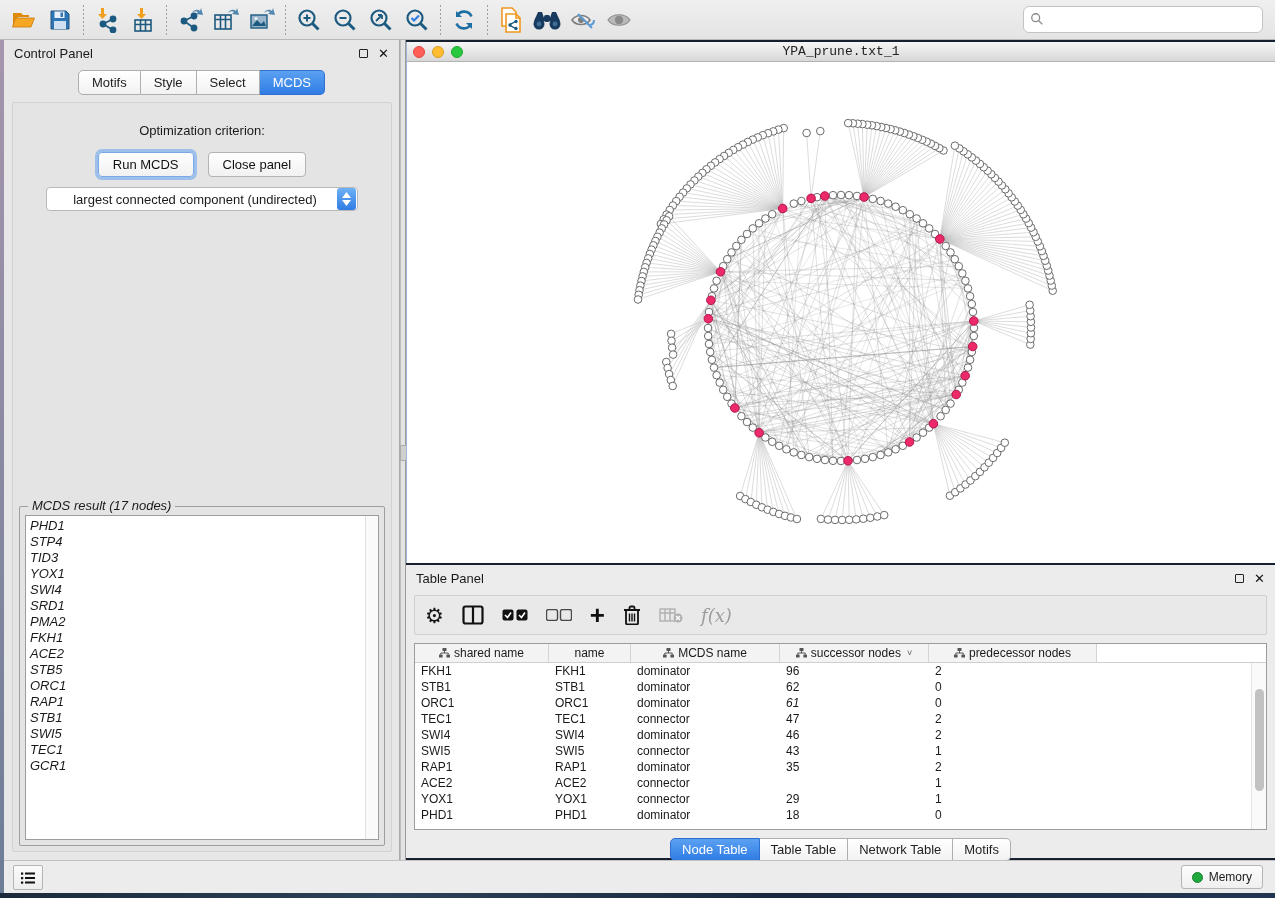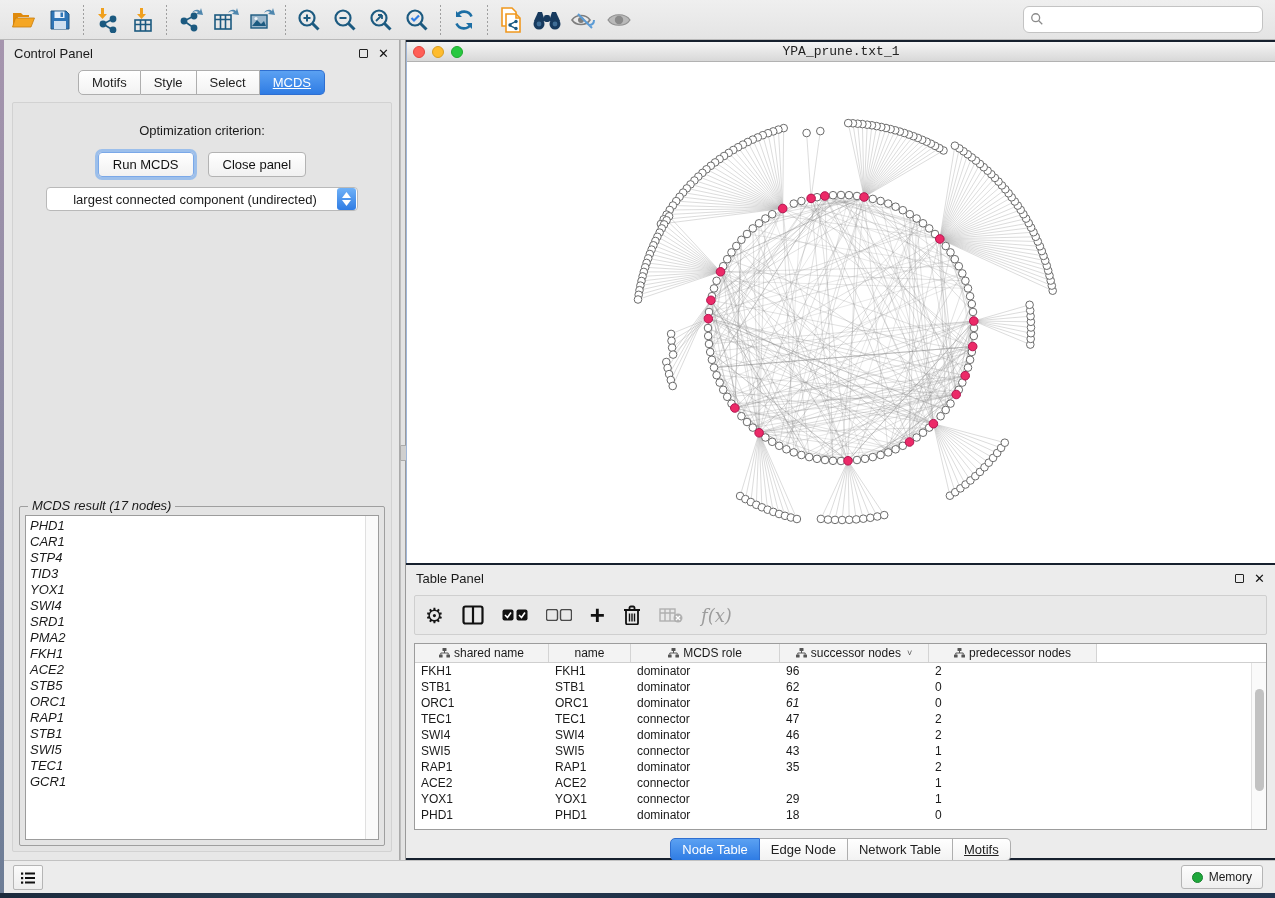--- a/index.html
+++ b/index.html
@@ -31,21 +31,21 @@
   .panel-head { height:26px; display:flex; align-items:center; padding:0 10px; }
   .panel-title { font-size:13px; color:#1a1a1a; }
   .panel-btns { margin-left:auto; display:flex; align-items:center; gap:10px; }
   .float-box { width:9px; height:9px; border:1.6px solid #222; border-radius:1px; }
   .close-x { font-size:13px; font-weight:bold; color:#111; line-height:1; }
 
   .seg-bar { display:flex; justify-content:center; margin-top:4px; }
   .seg { border:1px solid #aeaeae; border-left-width:0; background:linear-gradient(#ffffff,#f2f2f2);
     padding:4px 13px; font-size:13px; color:#222; cursor:default; }
   .seg:first-child { border-left-width:1px; border-radius:5px 0 0 5px; }
-  .seg:last-child { border-radius:0 5px 5px 0;text-decoration:underline; }
+  .seg:last-child { border-radius:0 5px 5px 0; }
   .seg.active { background:linear-gradient(#5ba1f2,#2f7ce4); color:#fff; border-color:#2f6fd0; }
 
   #cp-content { position:absolute; left:8px; top:62px; width:380px; height:750px;
     background:#e4e4e4; border:1px solid #d2d2d2; border-radius:2px; }
   #opt-label { text-align:center; margin-top:20px; font-size:13px; }
   #criterion-select { margin:10px auto 0; width:312px; height:24px; background:#fff;
     border:1px solid #b9b9b9; border-radius:4px; display:flex; align-items:center; position:relative; }
   #criterion-select .val { flex:1; text-align:center; font-size:13px; padding-left:6px; white-space:nowrap; }
   #criterion-select .stepper { width:19px; height:22px; margin-right:1px; border-radius:3px;
     background:linear-gradient(#6fb1f7,#2f7ce4); display:flex; flex-direction:column;
@@ -310,21 +310,20 @@
         <svg width="9" height="6" viewBox="0 0 9 6" style="margin-top:2px">
             <path d="M4.5 6L0 0h9z" fill="#fff"></path>
           </svg>
       </span>
     </div>
     <div id="mcds-fieldset">
       <span id="mcds-legend">MCDS result (17 nodes)</span>
       <div id="mcds-list">
         <div id="mcds-items">
             <div>PHD1</div>
-            <div>CAR1</div>
             <div>STP4</div>
             <div>TID3</div>
             <div>YOX1</div>
             <div>SWI4</div>
             <div>SRD1</div>
             <div>PMA2</div>
             <div>FKH1</div>
             <div>ACE2</div>
             <div>STB5</div>
             <div>ORC1</div>
@@ -1140,21 +1139,21 @@
           <span style="display: flex;">
             <svg width="11" height="10" viewBox="0 0 11 10" style="flex:0 0 auto">
               <g fill="#555">
                 <rect x="3.5" y="0" width="4" height="3" rx="0.5"></rect>
                 <rect x="0" y="6.5" width="3.6" height="3" rx="0.5"></rect>
                 <rect x="7.4" y="6.5" width="3.6" height="3" rx="0.5"></rect>
               </g>
               <path d="M5.5 3v2M1.8 6.5V5h7.4v1.5" stroke="#555" fill="none"></path>
             </svg>
           </span>
-          <span>MCDS role</span>
+          <span>MCDS name</span>
         </div>
         <div class="hcell" style="width: 149px;">
           <span style="display: flex;">
             <svg width="11" height="10" viewBox="0 0 11 10" style="flex:0 0 auto">
               <g fill="#555">
                 <rect x="3.5" y="0" width="4" height="3" rx="0.5"></rect>
                 <rect x="0" y="6.5" width="3.6" height="3" rx="0.5"></rect>
                 <rect x="7.4" y="6.5" width="3.6" height="3" rx="0.5"></rect>
               </g>
               <path d="M5.5 3v2M1.8 6.5V5h7.4v1.5" stroke="#555" fill="none"></path>
@@ -1250,21 +1249,21 @@
           <div class="tcell num" style="width: 168px;">0</div>
         </div>
       </div>
     <div id="tbl-vscroll">
         <div class="thumb"></div>
       </div>
   </div>
 
   <div id="tp-tabs" class="seg-bar">
       <span class="seg active">Node Table</span>
-      <span class="seg">Edge Node</span>
+      <span class="seg">Table Table</span>
       <span class="seg">Network Table</span>
       <span class="seg">Motifs</span>
     </div>
 </div>
 
 <div id="status-bar">
   <div id="list-button">
     <svg width="16" height="14" viewBox="0 0 16 14">
         <g stroke="#111" stroke-width="2">
           <path d="M5 2.5h10M5 7h10M5 11.5h10"></path>

